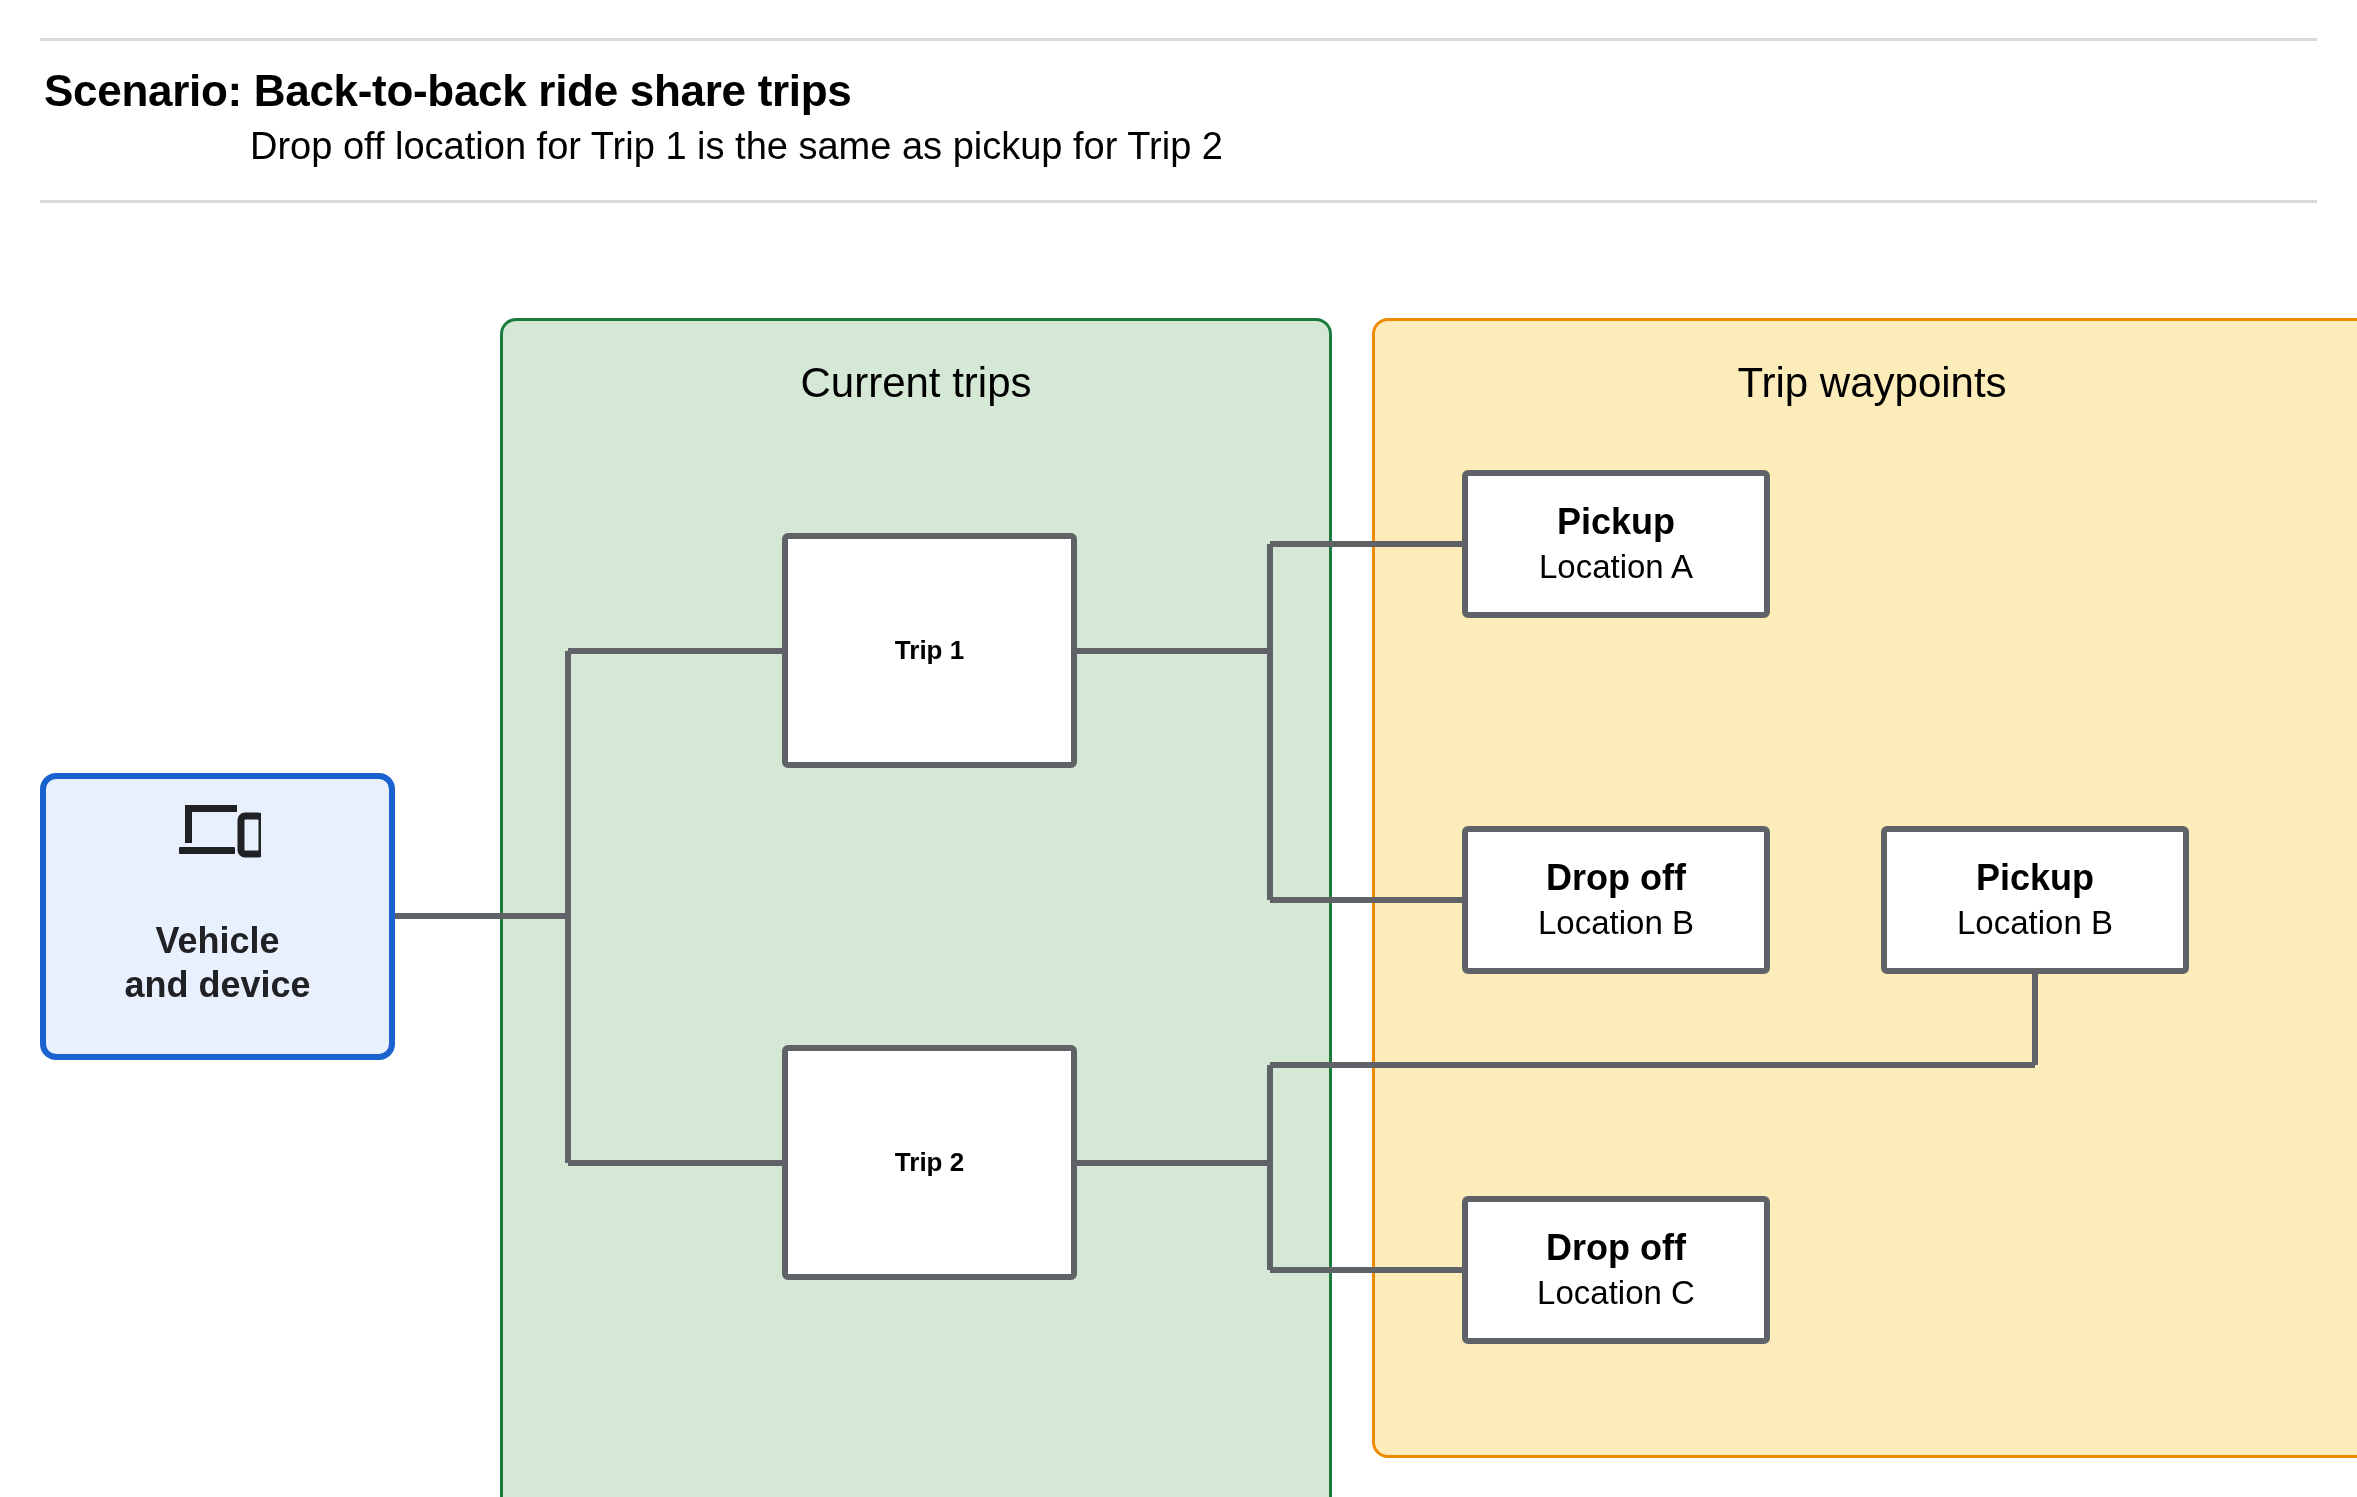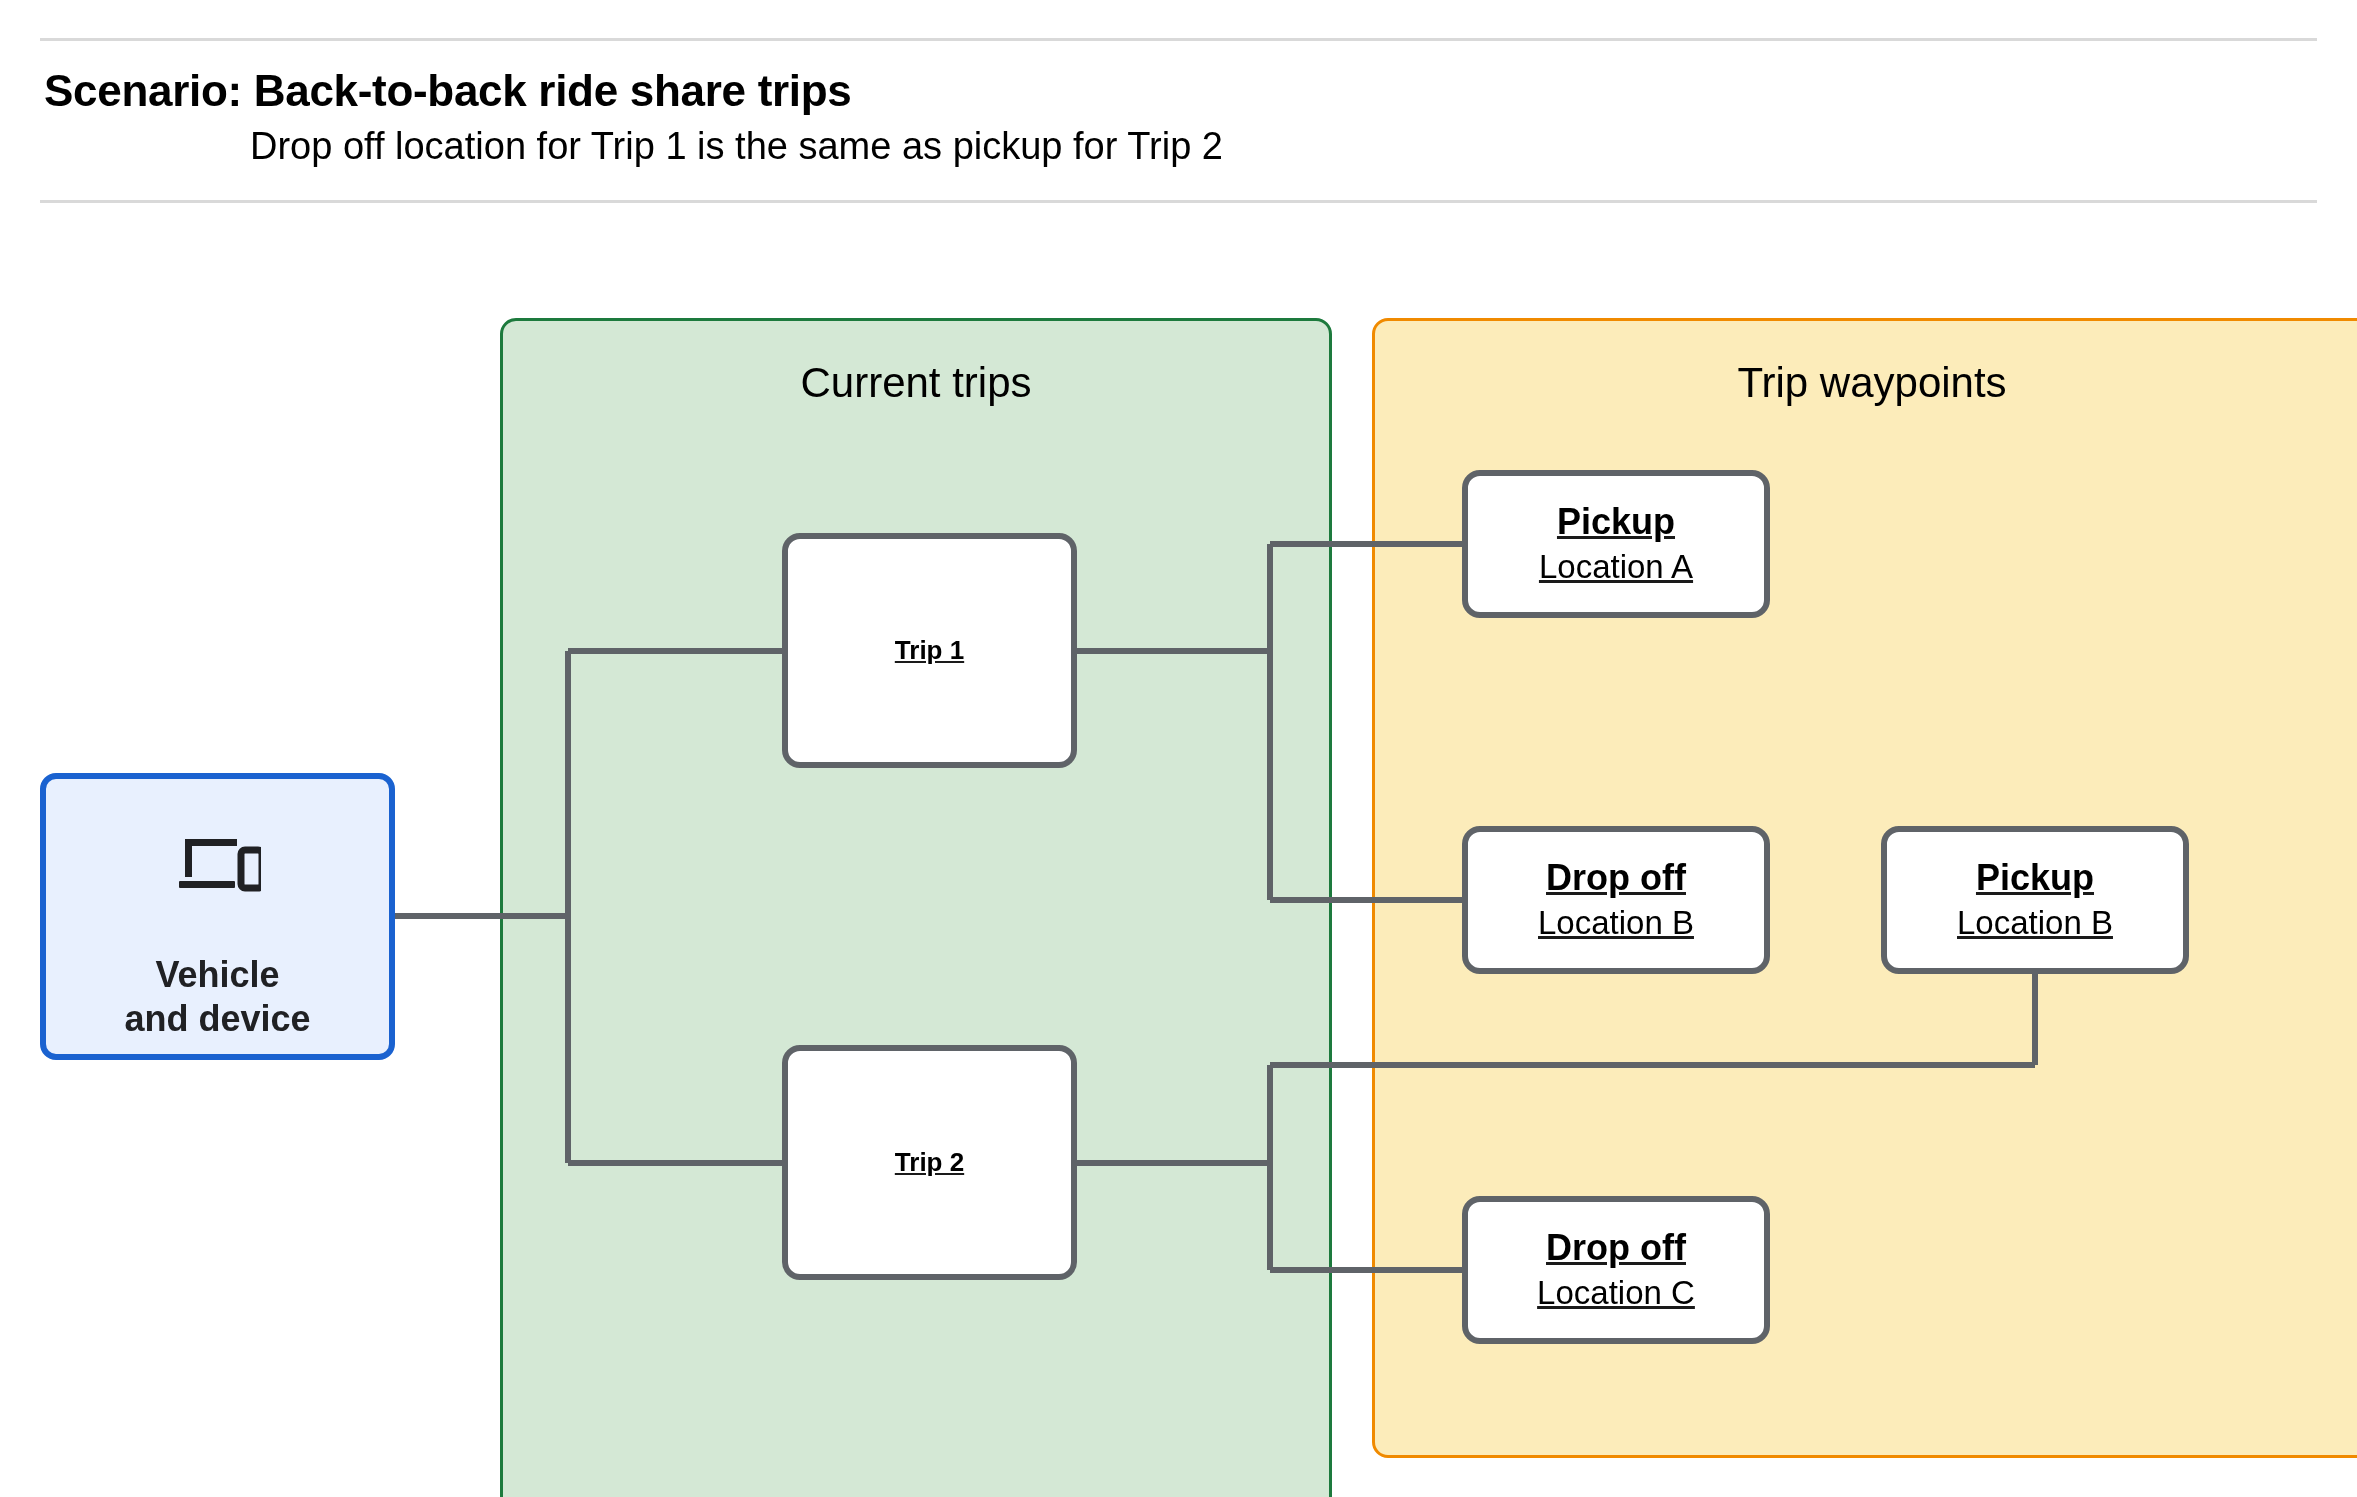--- a/index.html
+++ b/index.html
@@ -94,28 +94,27 @@
     width: 2357px;
     height: 1497px;
     pointer-events: none;
   }
 
   
   .node-box {
     position: absolute;
     background: #ffffff;
     border: 6px solid #5f6368;
-    border-radius: 18px;
+    border-radius: 6px;
     box-sizing: border-box;
     display: flex;
     flex-direction: column;
     align-items: center;
     justify-content: center;
     text-align: center;
-    text-decoration: underline;
   }
   .node-title {
     font-size: 36px;
     font-weight: bold;
     color: #000000;
     line-height: 1.15;
   }
   .node-sub {
     font-size: 33px;
     font-weight: normal;
@@ -177,21 +176,21 @@
     width: 355px;
     height: 287px;
     background: #e8f0fe;
     border: 6px solid #1a62d0;
     border-radius: 16px;
     box-sizing: border-box;
     display: flex;
     flex-direction: column;
     align-items: center;
     justify-content: flex-start;
-    padding-top: 54px;
+    padding-top: 20px;
   }
   #vehicle-device-icon {
     width: 86px;
     height: 62px;
     display: block;
   }
   #vehicle-device-label {
     margin-top: 58px;
     font-size: 36px;
     font-weight: bold;

